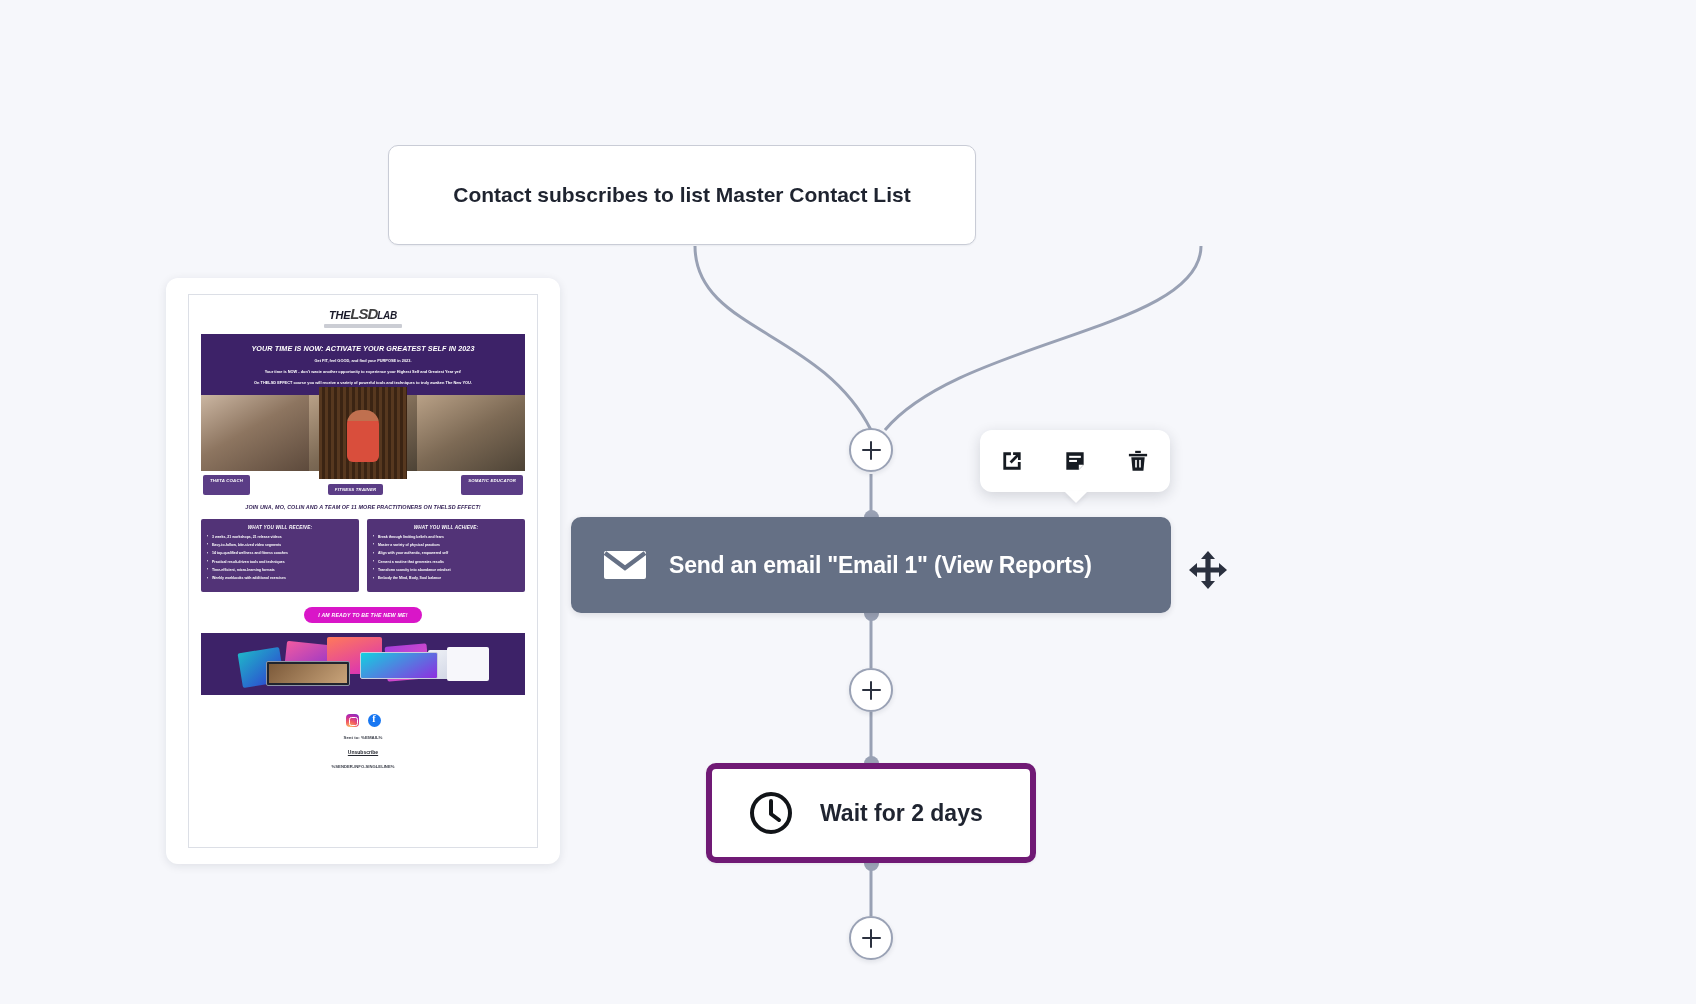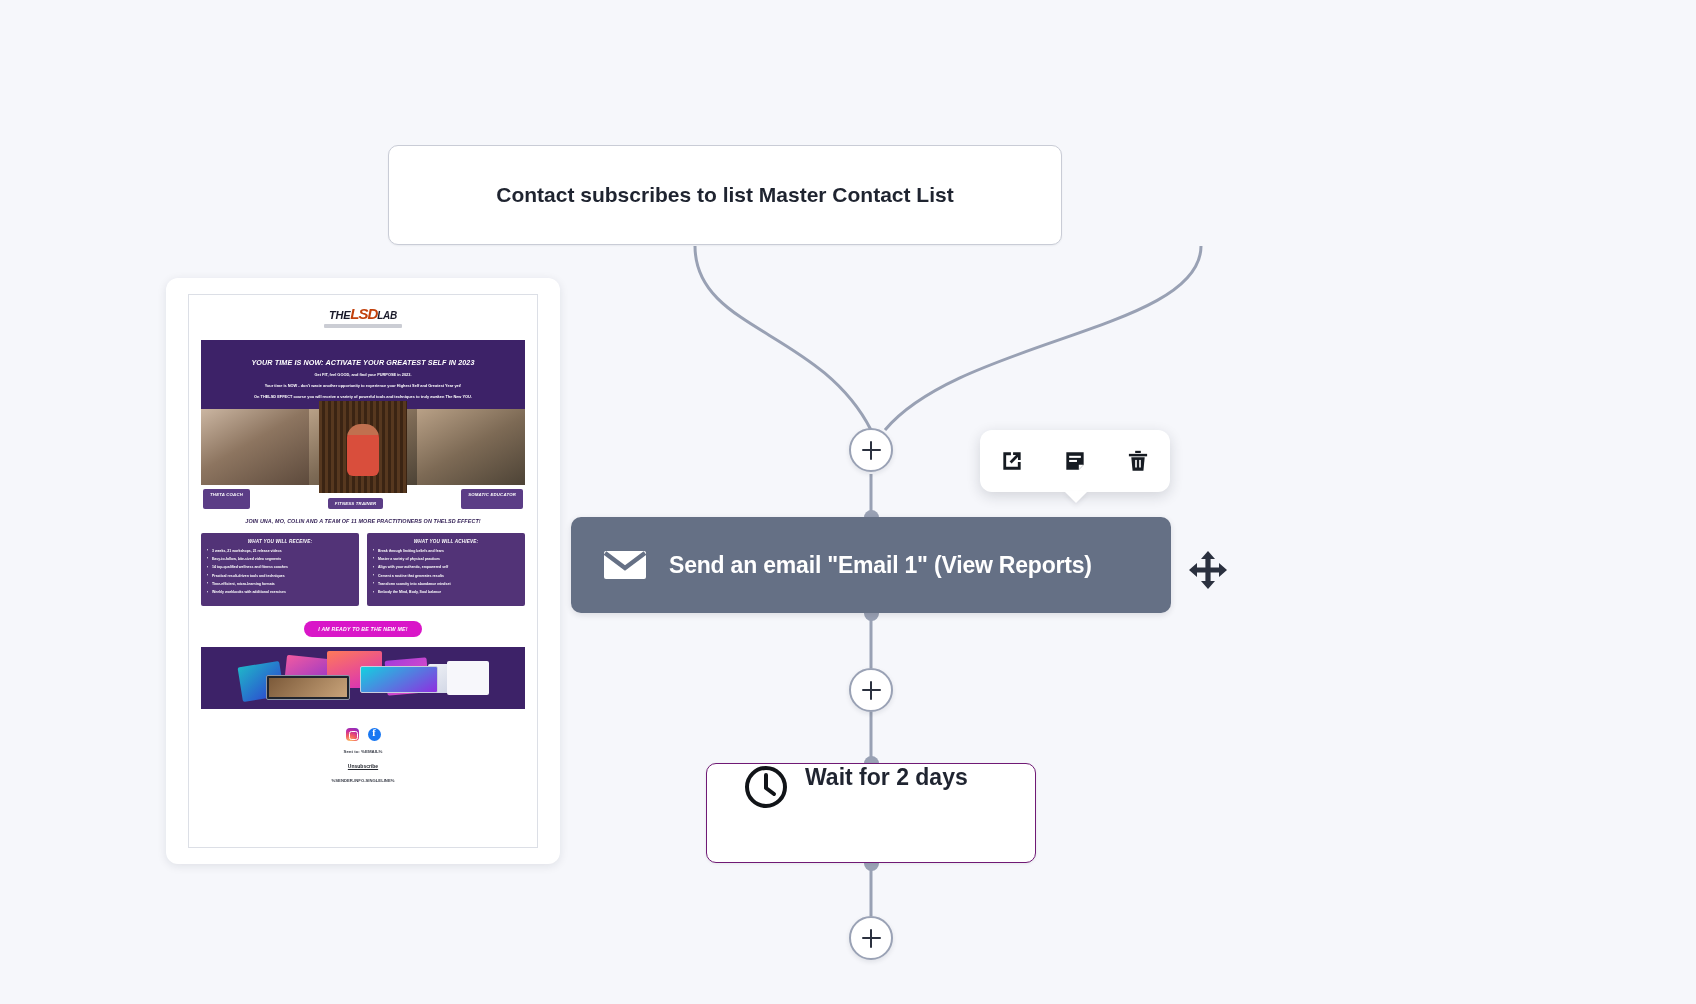--- a/index.html
+++ b/index.html
@@ -27,21 +27,21 @@
     position: absolute;
     background: #ffffff;
     border-radius: 10px;
     display: flex; align-items: center; justify-content: center;
     font-size: 21px; font-weight: 700; color: #1f2430;
     box-shadow: 0 1px 2px rgba(22,28,45,.06);
   }
   .trigger.solid { border: 1px solid #c9ccd6; }
   .trigger.dashed { border: 2px dashed #aeb4c4; font-weight: 600; }
 
-  #trigger-subscribe { left: 388px; top: 145px; width: 674px; height: 100px; }
+  #trigger-subscribe { left: 388px; top: 145px; width: 588px; height: 100px; }
   #trigger-add       { left: 1038px; top: 145px; width: 326px; height: 100px; }
 
   
   .plus-btn {
     position: absolute; width: 44px; height: 44px; border-radius: 50%;
     background: #ffffff; border: 2px solid #9aa2b5;
     display: flex; align-items: center; justify-content: center;
     box-shadow: 0 2px 5px rgba(22,28,45,.10);
     cursor: pointer;
   }
@@ -64,22 +64,22 @@
     cursor: pointer;
   }
   #email-node .label {
     font-size: 23px; font-weight: 700; color: #ffffff; letter-spacing: -0.2px;
   }
   .envelope { width: 44px; height: 32px; flex: 0 0 auto; }
 
   
   #wait-node {
     position: absolute; left: 706px; top: 763px; width: 330px; height: 100px;
-    background: #ffffff; border: 1px solid #701a75; border-radius: 10px;
-    display: flex; padding-left: 36px; gap: 16px;
+    background: #ffffff; border: 6px solid #701a75; border-radius: 10px;
+    display: flex; align-items: center; padding-left: 36px; gap: 26px;
     box-shadow: 0 1px 3px rgba(22,28,45,.07);
     cursor: pointer;
   }
   #wait-node .label { font-size: 23px; font-weight: 700; color: #1f2430; }
 
   
   .anchor {
     position: absolute; width: 15px; height: 15px; border-radius: 50%;
     background: #99a1b4;
   }
@@ -119,30 +119,30 @@
   }
   #preview-inner {
     width: 100%; height: 100%;
     border: 1px solid #dcdfe6; background: #ffffff; overflow: hidden;
     display: flex; flex-direction: column;
   }
   .pv-body { padding: 10px 12px 0; flex: 0 0 auto; }
 
   .pv-logo { text-align: center; font-size: 11px; font-weight: 800; color: #1b1b2b;
              letter-spacing: -.3px; font-style: italic; }
-  .pv-logo .lsd { color: #c2410c; font-size: 15px; letter-spacing: -1px; }
+  .pv-logo .lsd { color: #404040; font-size: 15px; letter-spacing: -1px; }
   .pv-logo .lab { color: #1b1b2b; font-size: 10px; }
   .pv-tagline {
     margin: 2px auto 0; width: 78px; height: 4px; background: #b9bcc6;
     border-radius: 1px; opacity: .75;
   }
 
   .pv-hero {
-    margin-top: 12px; background: #3d2268; color: #fff;
-    padding: 18px 10px 9px; text-align: center;
+    margin-top: 6px; background: #3d2268; color: #fff;
+    padding: 10px 10px 9px; text-align: center;
   }
   .pv-hero h3 {
     font-size: 7.2px; font-weight: 800; font-style: italic; letter-spacing: .1px;
     line-height: 1.25;
   }
   .pv-hero p { font-size: 3.9px; line-height: 1.5; margin-top: 5px; font-weight: 700; }
 
   .pv-photos { display: flex; height: 76px; position: relative; }
   .pv-photos .ph { flex: 1; }
   .ph1 { background: linear-gradient(150deg,#cbb6a2 0%,#8d7560 45%,#5d4a3c 100%); }

